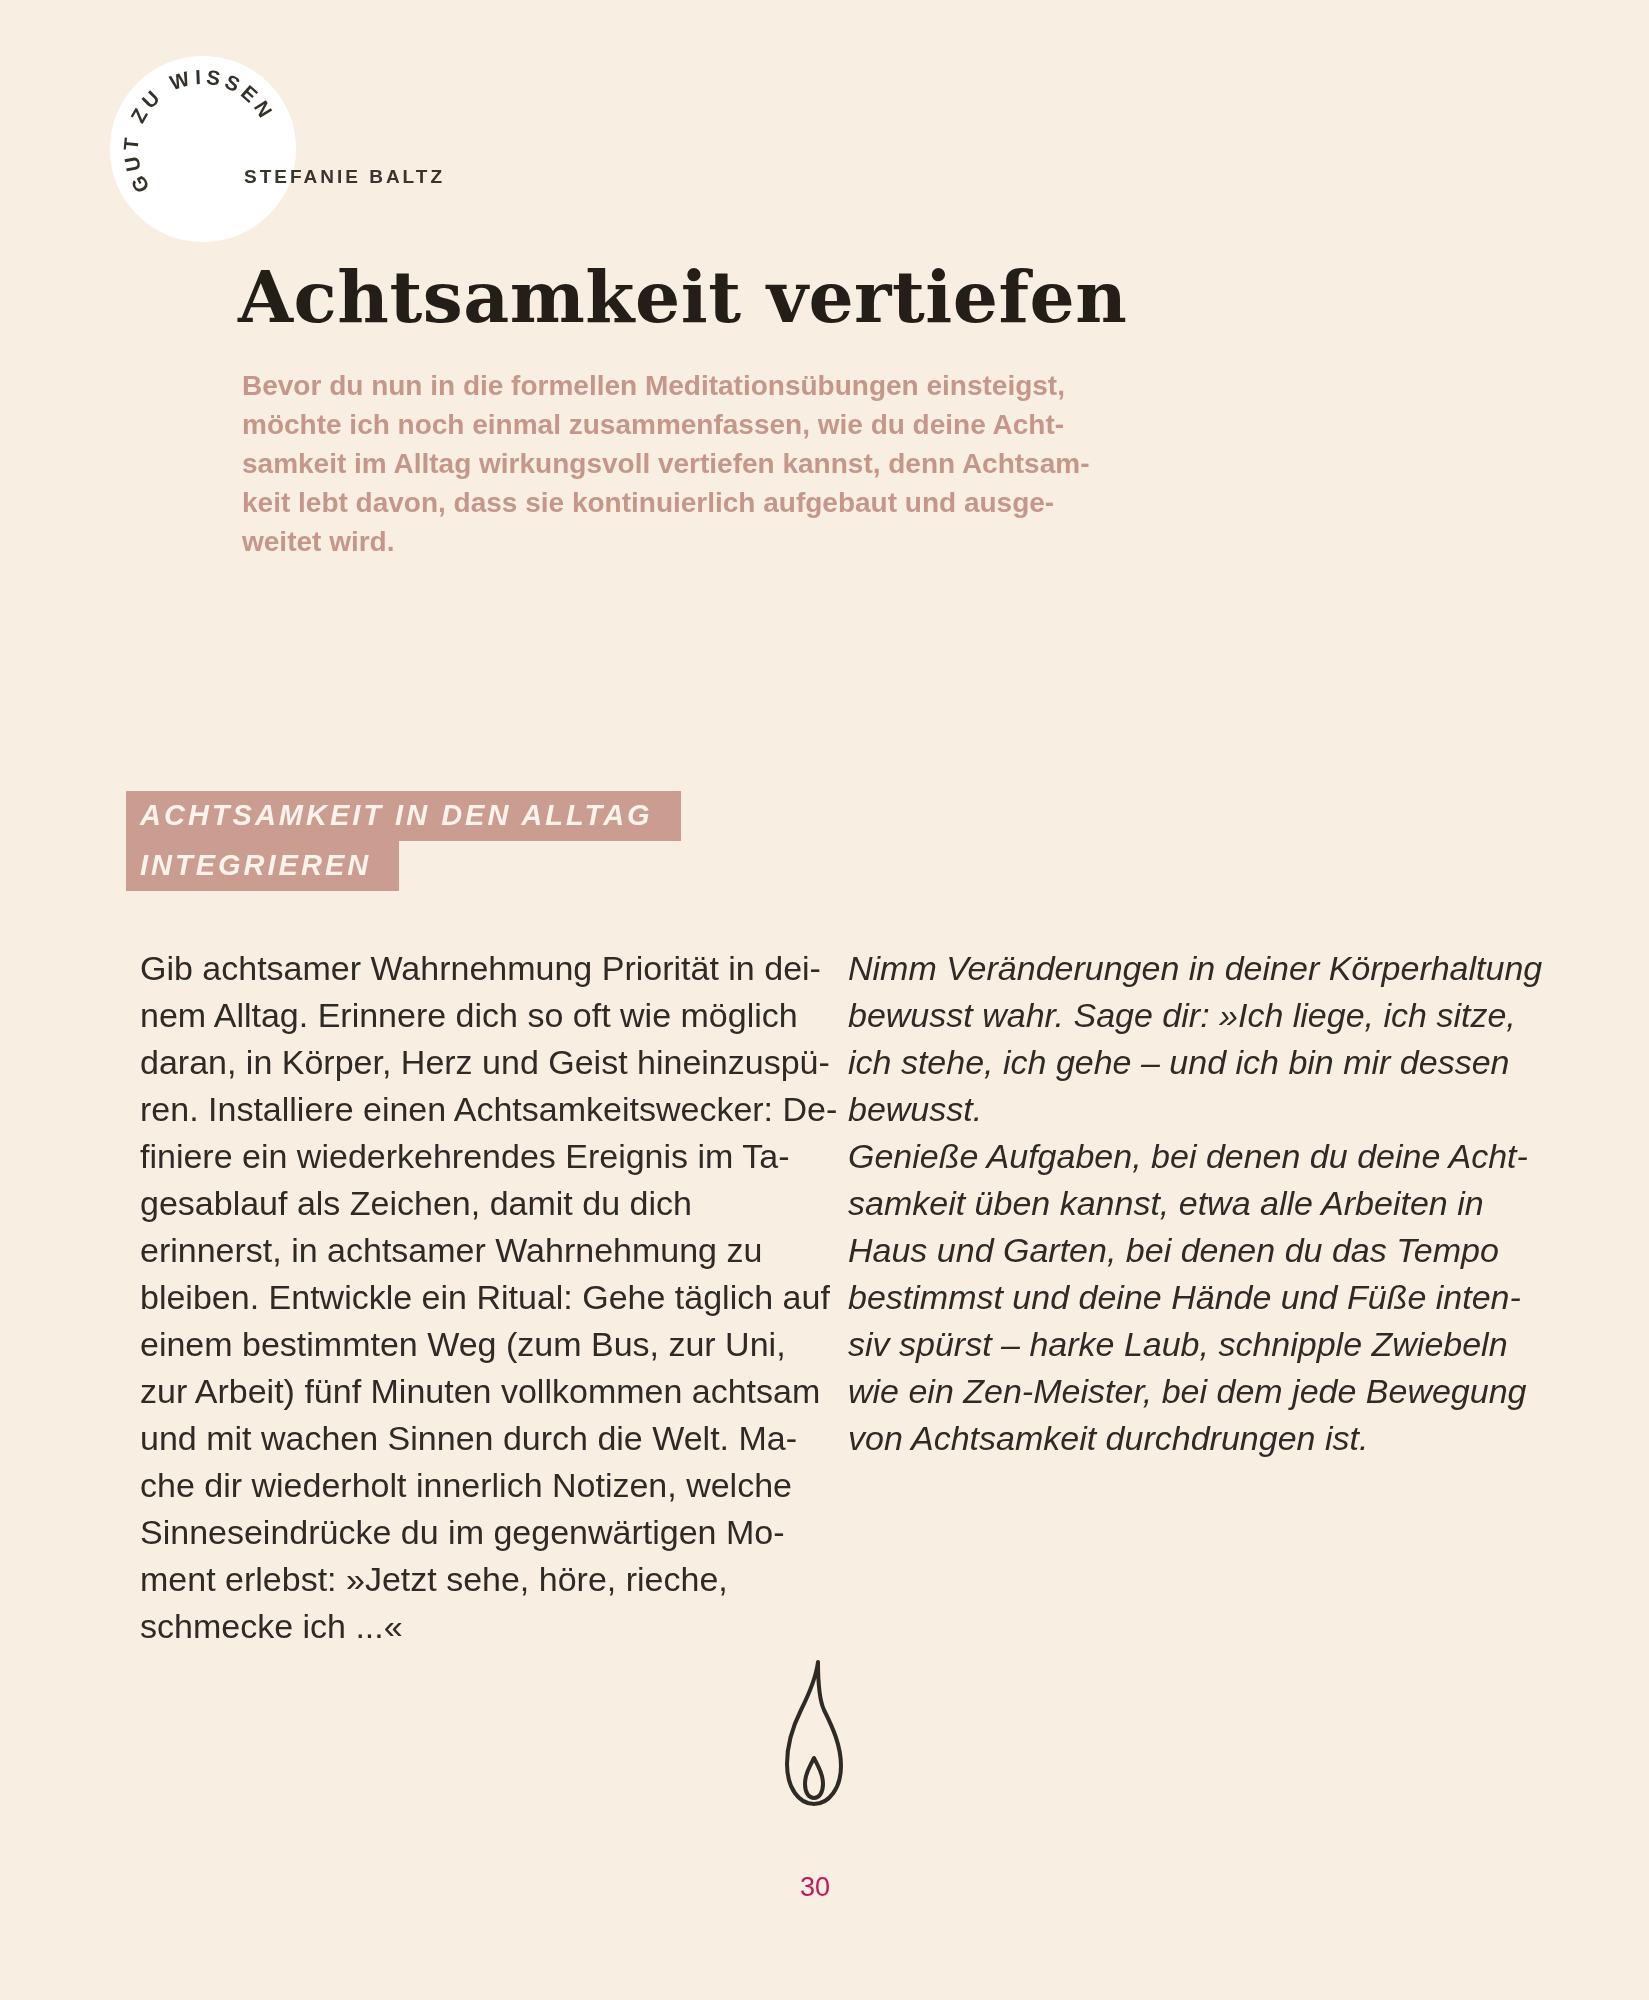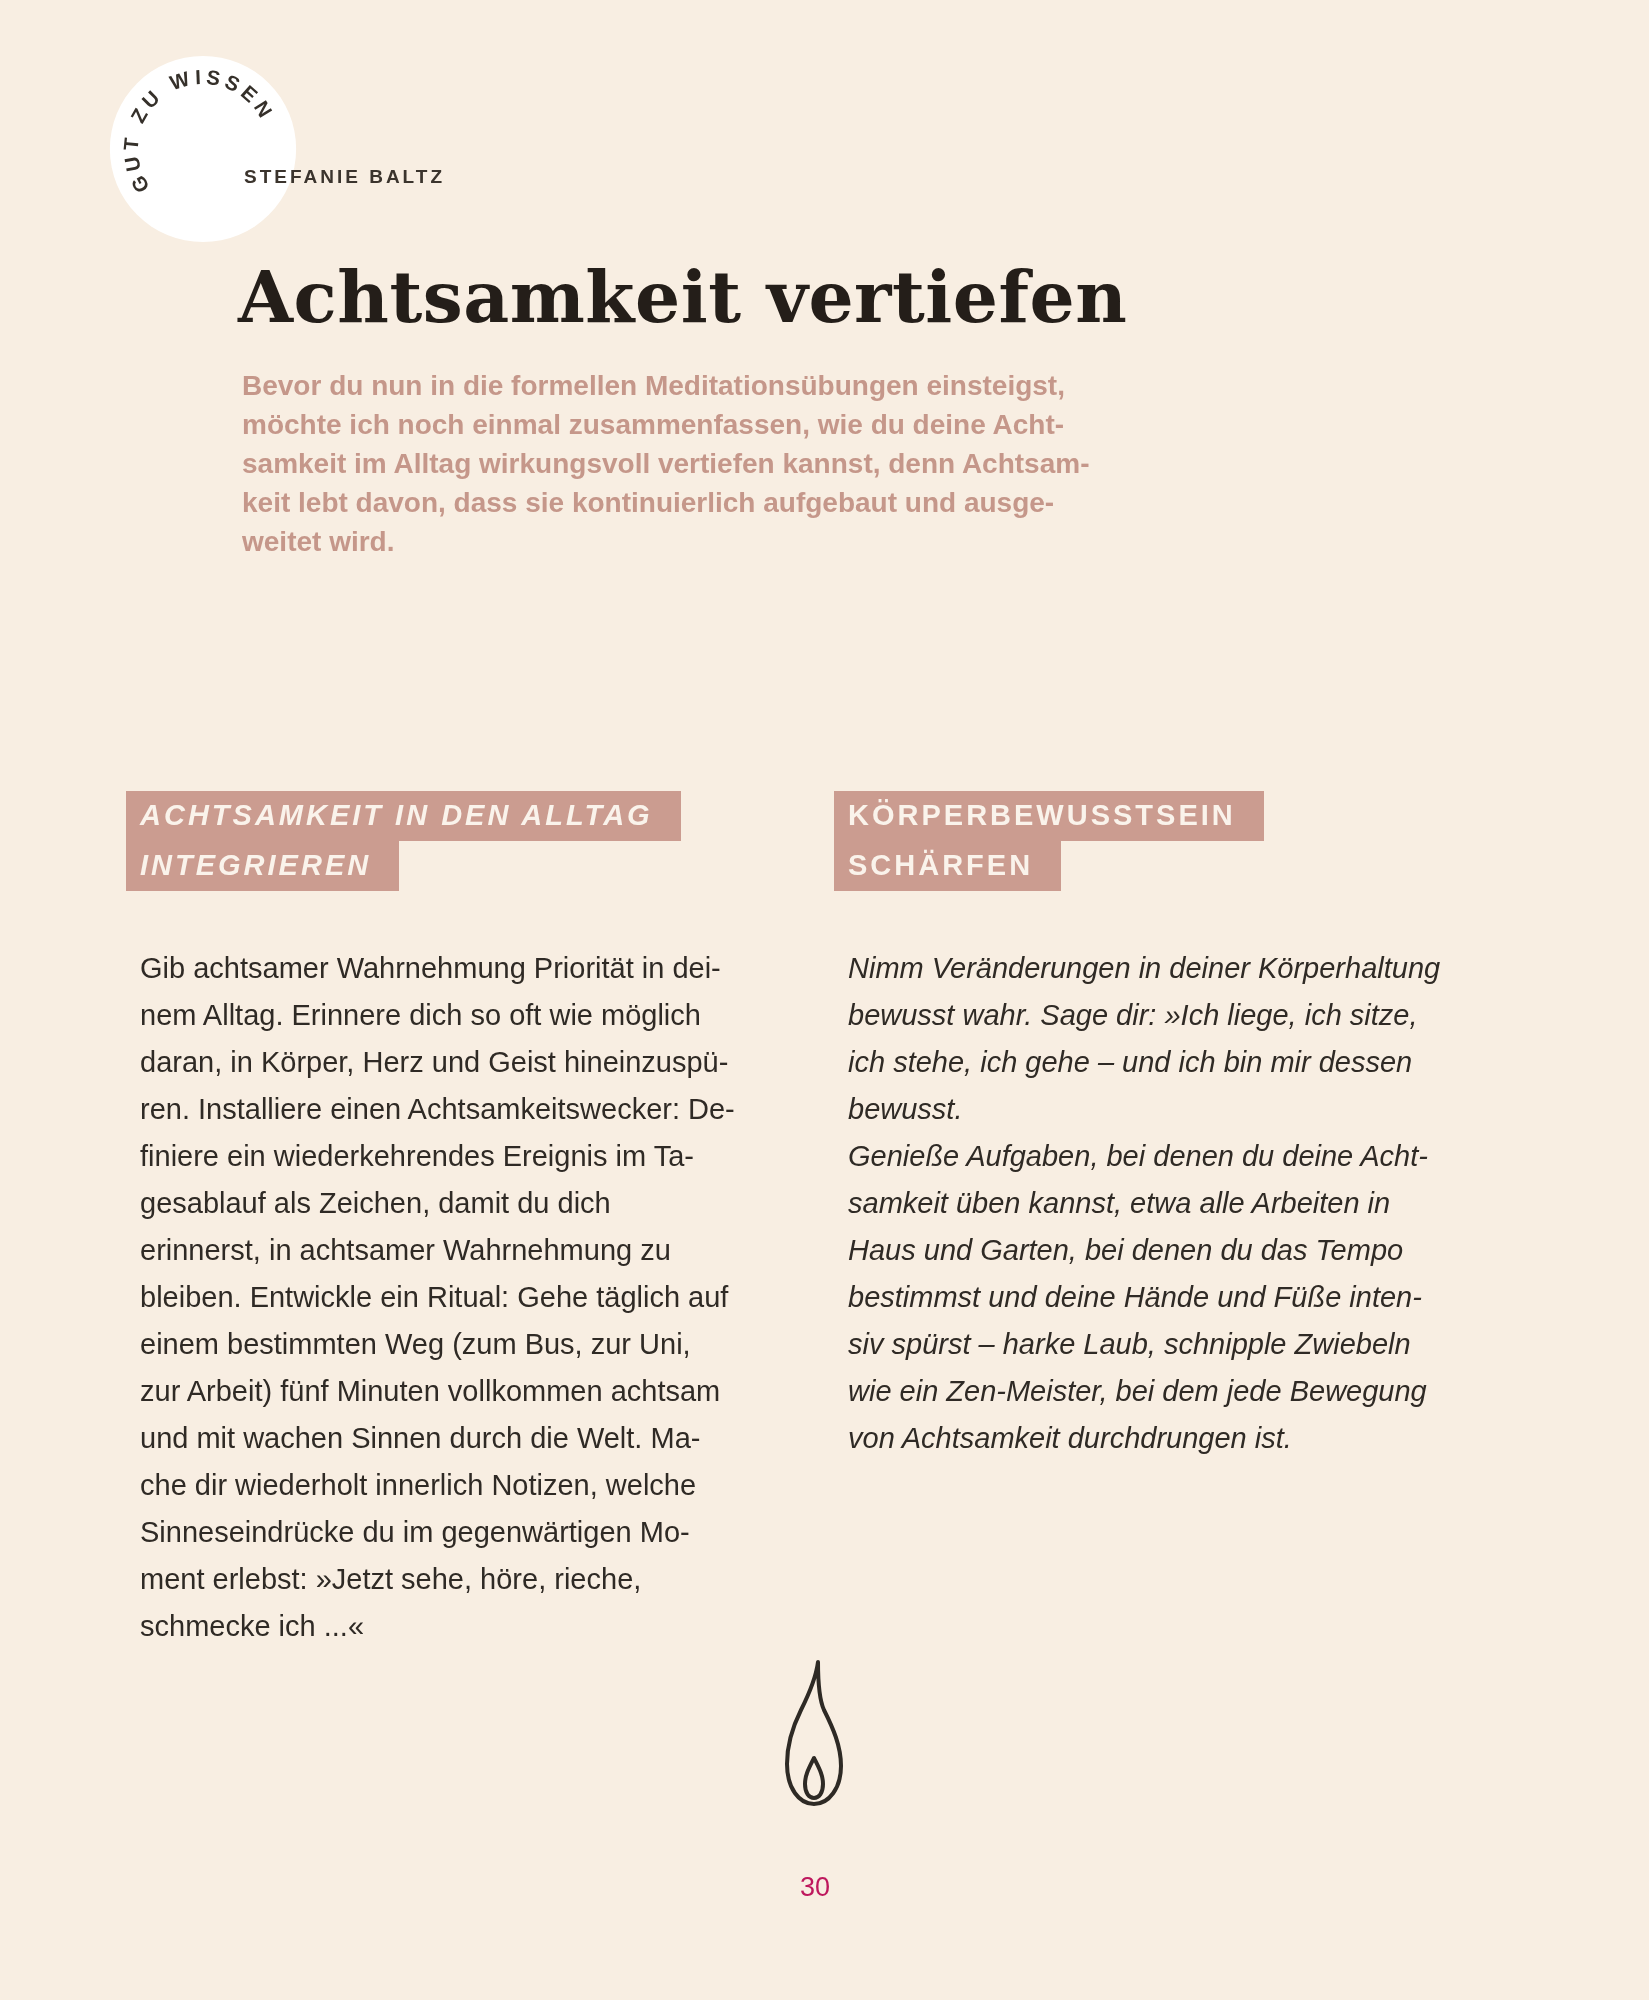--- a/index.html
+++ b/index.html
@@ -28,21 +28,21 @@
   .col-header { position:absolute; top:791px; }
   .col-header.left { left:126px;font-style:italic; }
   .col-header.right { left:834px; }
   .header-line {
     display:table; background:#cb9c90; color:#faf3eb;
     font-size:29px; font-weight:bold; letter-spacing:3px;
     padding:8px 28px 9px 14px; white-space:pre;
   }
   .col-body {
     position:absolute; top:945px;
-    font-size:29px; line-height:47px; color:#2f2a25; white-space:pre;
+    font-size:34px; line-height:47px; color:#2f2a25; white-space:pre;
   }
   .col-body.left { left:140px; }
   .col-body.right { left:848px;font-style:italic; }
   .flame { position:absolute; left:776px; top:1658px; width:76px; height:150px; }
   .page-number {
     position:absolute; left:140px; top:1870px; width:1350px;
     text-align:center; font-size:27px; line-height:34px; color:#be185d;
   }
 </style>
 </head>
@@ -68,24 +68,20 @@
 möchte ich noch einmal zusammenfassen, wie du deine Acht-
 samkeit im Alltag wirkungsvoll vertiefen kannst, denn Achtsam-
 keit lebt davon, dass sie kontinuierlich aufgebaut und ausge-
 weitet wird.</div>
 
   <div class="col-header left">
     <div class="header-line">ACHTSAMKEIT IN DEN ALLTAG</div>
     <div class="header-line">INTEGRIEREN</div>
   </div>
 
-  <div class="col-header right">
-    <div class="header-line">KÖRPERBEWUSSTSEIN</div>
-    <div class="header-line">SCHÄRFEN</div>
-  </div>
 
   <div class="col-body left">Gib achtsamer Wahrnehmung Priorität in dei-
 nem Alltag. Erinnere dich so oft wie möglich
 daran, in Körper, Herz und Geist hineinzuspü-
 ren. Installiere einen Achtsamkeitswecker: De-
 finiere ein wiederkehrendes Ereignis im Ta-
 gesablauf als Zeichen, damit du dich
 erinnerst, in achtsamer Wahrnehmung zu
 bleiben. Entwickle ein Ritual: Gehe täglich auf
 einem bestimmten Weg (zum Bus, zur Uni,

